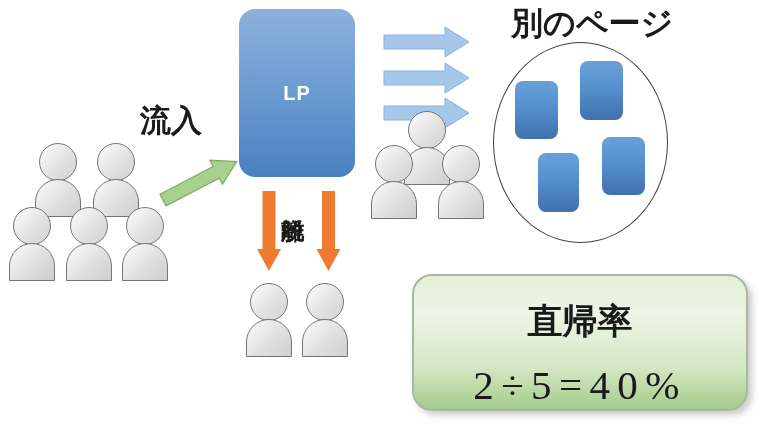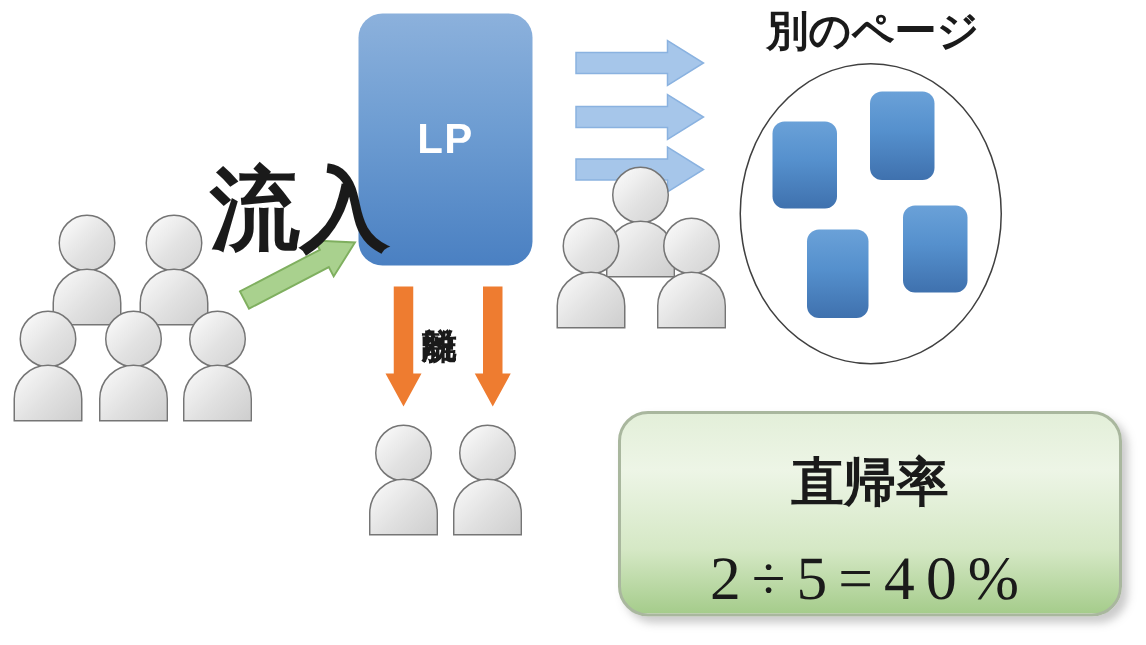--- a/index.html
+++ b/index.html
@@ -26,25 +26,25 @@
     border:1.4px solid #757575; border-bottom-width:1.2px; box-sizing:border-box;
   }
 
   
   .lp-box {
     left:239px; top:9px; width:116px; height:168px; border-radius:16px;
     background:linear-gradient(180deg,#8cb1dc 0%,#6e9dd2 45%,#4a80c2 100%);
     display:flex; align-items:center; justify-content:center;
     z-index:2;
   }
-  .lp-box span { color:#ffffff; font-size:28px; font-weight:700; letter-spacing:1px;text-align:right; }
+  .lp-box span { color:#ffffff; font-size:20px; font-weight:700; letter-spacing:1px;text-align:right; }
 
   
-  .inflow-label  { left:140px; top:100px; font-size:60px; font-weight:600; z-index:3; }
-  .other-pages-label { left:511px; top:2px; font-size:28px; font-weight:600; z-index:3; }
+  .inflow-label  { left:140px; top:100px; font-size:31px; font-weight:600; z-index:3; }
+  .other-pages-label { left:511px; top:2px; font-size:32px; font-weight:600; z-index:3; }
   .exit-label {
     left:280px; top:200px; font-size:23px; font-weight:700; line-height:1.1;
     writing-mode:vertical-rl; text-orientation:upright; z-index:3;
   }
 
   
   .pages-ellipse {
     left:493px; top:42px; width:175px; height:201px;
     border:1.4px solid #404040; border-radius:50%; background:#ffffff; box-sizing:border-box;
     z-index:1;

